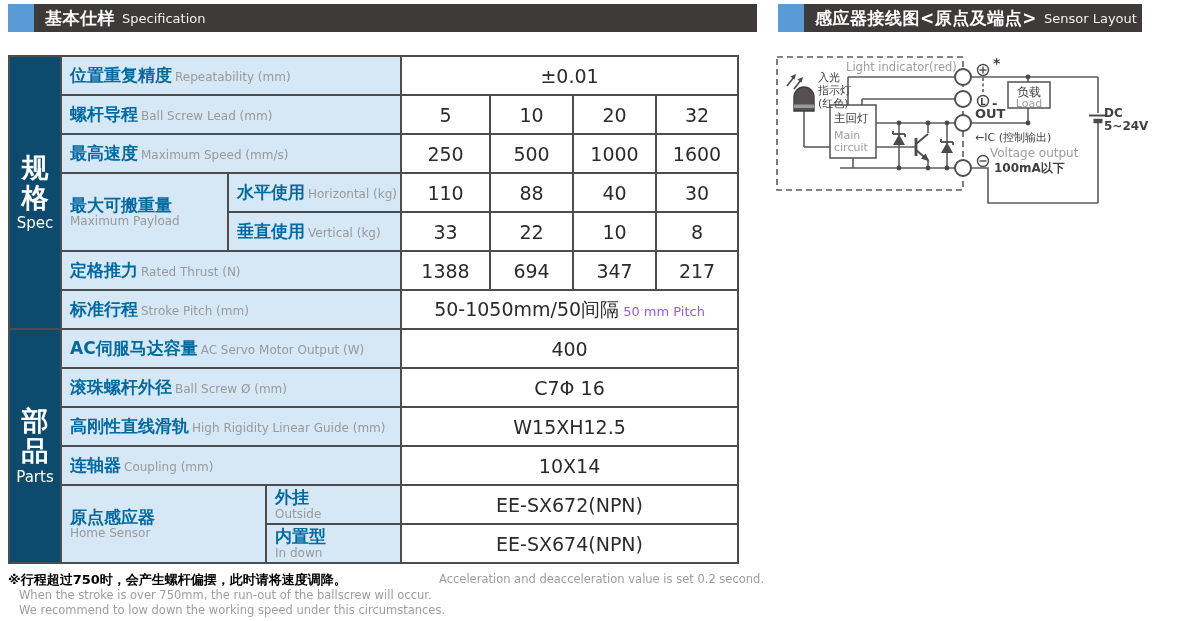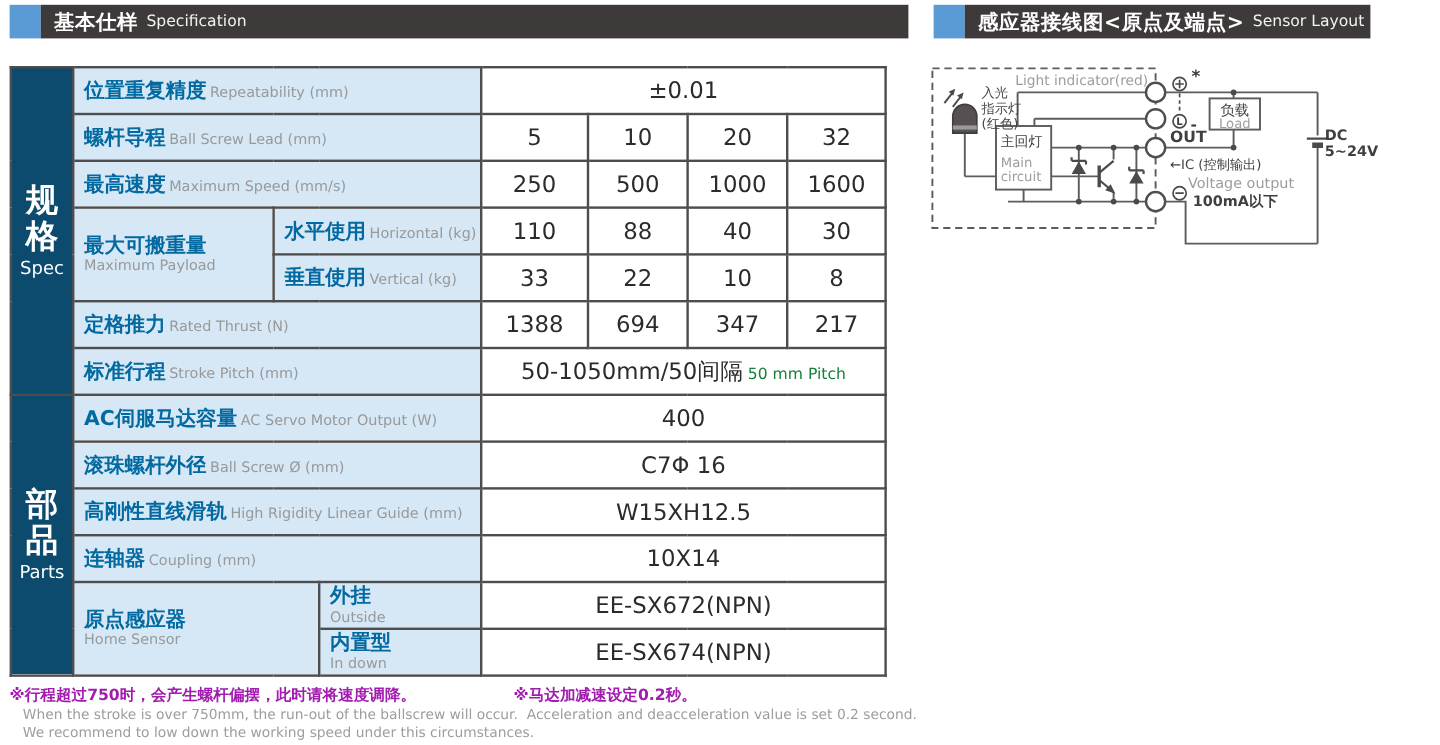--- a/index.html
+++ b/index.html
@@ -23,27 +23,27 @@
   table.spec tr{height:39px;}
   td.band{background:#0c4a6e;color:#fff;text-align:center;vertical-align:middle;}
   .band-zh{font-size:27px;font-weight:bold;line-height:1.1;width:1.08em;margin:0 auto;word-break:break-all;}
   .band-en{font-size:15px;margin-top:2px;}
   td.lbl{background:#d6e8f5;padding:1px 4px 1px 8px;vertical-align:middle;white-space:nowrap;}
   td.lbl .zh{font-size:17px;font-weight:600;color:#0369a1;}
   td.lbl .en{font-size:12px;color:#97999b;margin-left:3px;}
   td.lbl.two .zh{display:block;line-height:1.15;}
   td.lbl.two .en{display:block;margin-left:0;line-height:1.1;}
   td.val{background:#fff;text-align:center;vertical-align:middle;font-size:19px;color:#2b2b2b;}
-  td.val .sub{font-size:13px;color:#15803d;margin-left:4px;}
+  td.val .sub{font-size:13px;color:#8b5cf6;margin-left:4px;}
 
   
   .note{position:absolute;top:572px;}
   #note-left{left:8px;}
   #note-right{left:428px;}
-  .note .zh{color:#a21caf;font-size:13px;font-weight:bold;line-height:1.25;}
+  .note .zh{color:#000000;font-size:13px;font-weight:bold;line-height:1.25;}
   .note .en{color:#9b9da0;font-size:11.5px;line-height:1.3;margin-left:11px;}
 
   
   #diagram{position:absolute;left:772px;top:48px;width:428px;height:172px;}
   text{font-family:"DejaVu Sans","Liberation Sans",sans-serif;}
 </style>
 </head>
 <body>
 
 <div class="hdr" id="hdr-left">
@@ -302,15 +302,14 @@
   <text x="983" y="104.5" font-size="8.5" font-weight="bold" fill="#3f3f3f" text-anchor="middle">L</text>
   <text x="992" y="108" font-size="13" font-weight="bold" fill="#3f3f3f">-</text>
 </svg>
 
 <div class="note" id="note-left">
   <div class="zh">※行程超过750时，会产生螺杆偏摆，此时请将速度调降。</div>
   <div class="en">When the stroke is over 750mm, the run-out of the ballscrew will occur.</div>
   <div class="en">We recommend to low down the working speed under this circumstances.</div>
 </div>
 <div class="note" id="note-right">
-  <div class="zh">※马达加减速设定0.2秒。</div>
   <div class="en">Acceleration and deacceleration value is set 0.2 second.</div>
 </div>
 
 </body></html>

